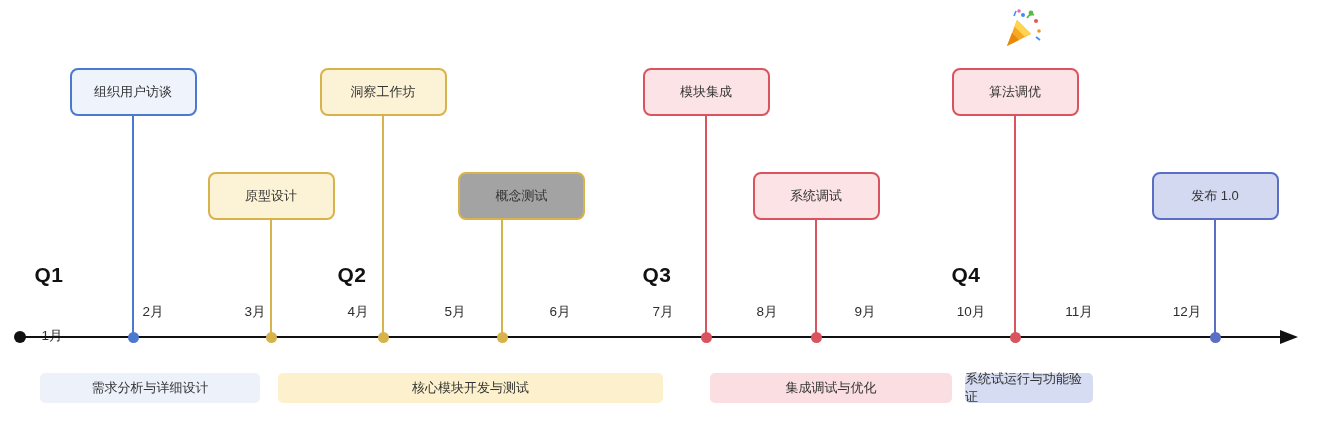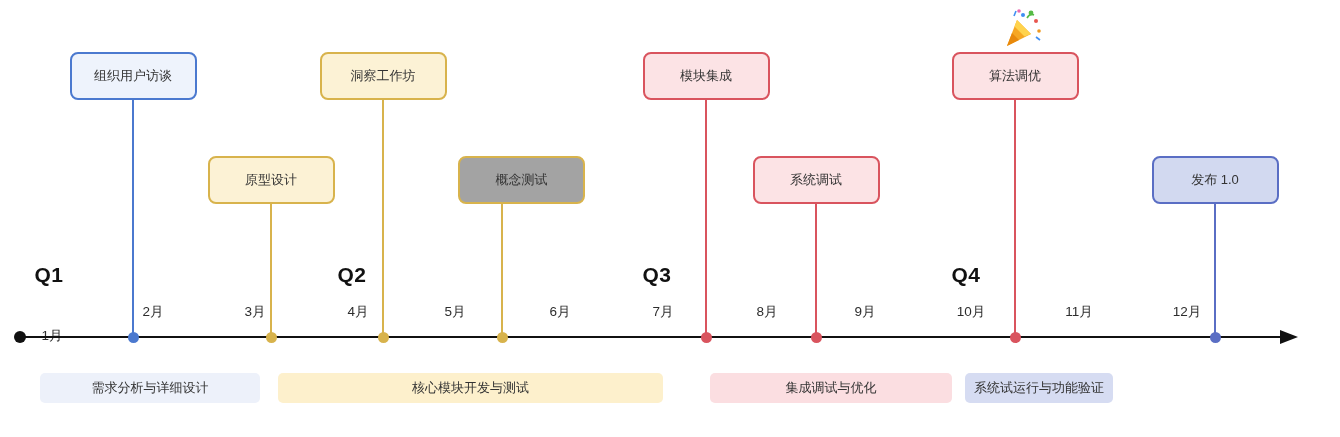--- a/index.html
+++ b/index.html
@@ -57,20 +57,21 @@
     height: 48px;
     border-radius: 8px;
     border-width: 2px;
     border-style: solid;
     display: flex;
     align-items: center;
     justify-content: center;
     font-size: 13px;
     color: #333333;
     box-sizing: border-box;
+    margin-top: 16px;
   }
   .milestone-line {
     position: absolute;
     width: 2.5px;
   }
   .milestone-dot {
     position: absolute;
     width: 11px;
     height: 11px;
     border-radius: 50%;
@@ -177,17 +178,17 @@
   <div id="phases-layer">
       <div class="phase-bar" style="left: 40px; top: 373px; width: 220px; height: 30px; background: rgb(237, 241, 250); color: rgb(51, 51, 51);">
         <div>需求分析与详细设计</div>
       </div>
       <div class="phase-bar" style="left: 278px; top: 373px; width: 385px; height: 30px; background: rgb(253, 240, 204); color: rgb(51, 51, 51);">
         <div>核心模块开发与测试</div>
       </div>
       <div class="phase-bar" style="left: 710px; top: 373px; width: 242px; height: 30px; background: rgb(251, 222, 225); color: rgb(51, 51, 51);">
         <div>集成调试与优化</div>
       </div>
-      <div class="phase-bar" style="left: 965px; top: 373px; width: 148px; height: 30px; background: rgb(214, 220, 242); color: rgb(51, 51, 51); font-family: Liberation Mono, monospace;">
+      <div class="phase-bar" style="left: 965px; top: 373px; width: 128px; height: 30px; background: rgb(214, 220, 242); color: rgb(51, 51, 51); font-family: Liberation Mono, monospace;">
         <div>系统试运行与功能验证</div>
       </div>
     </div>
 </div>
 
 </body></html>

